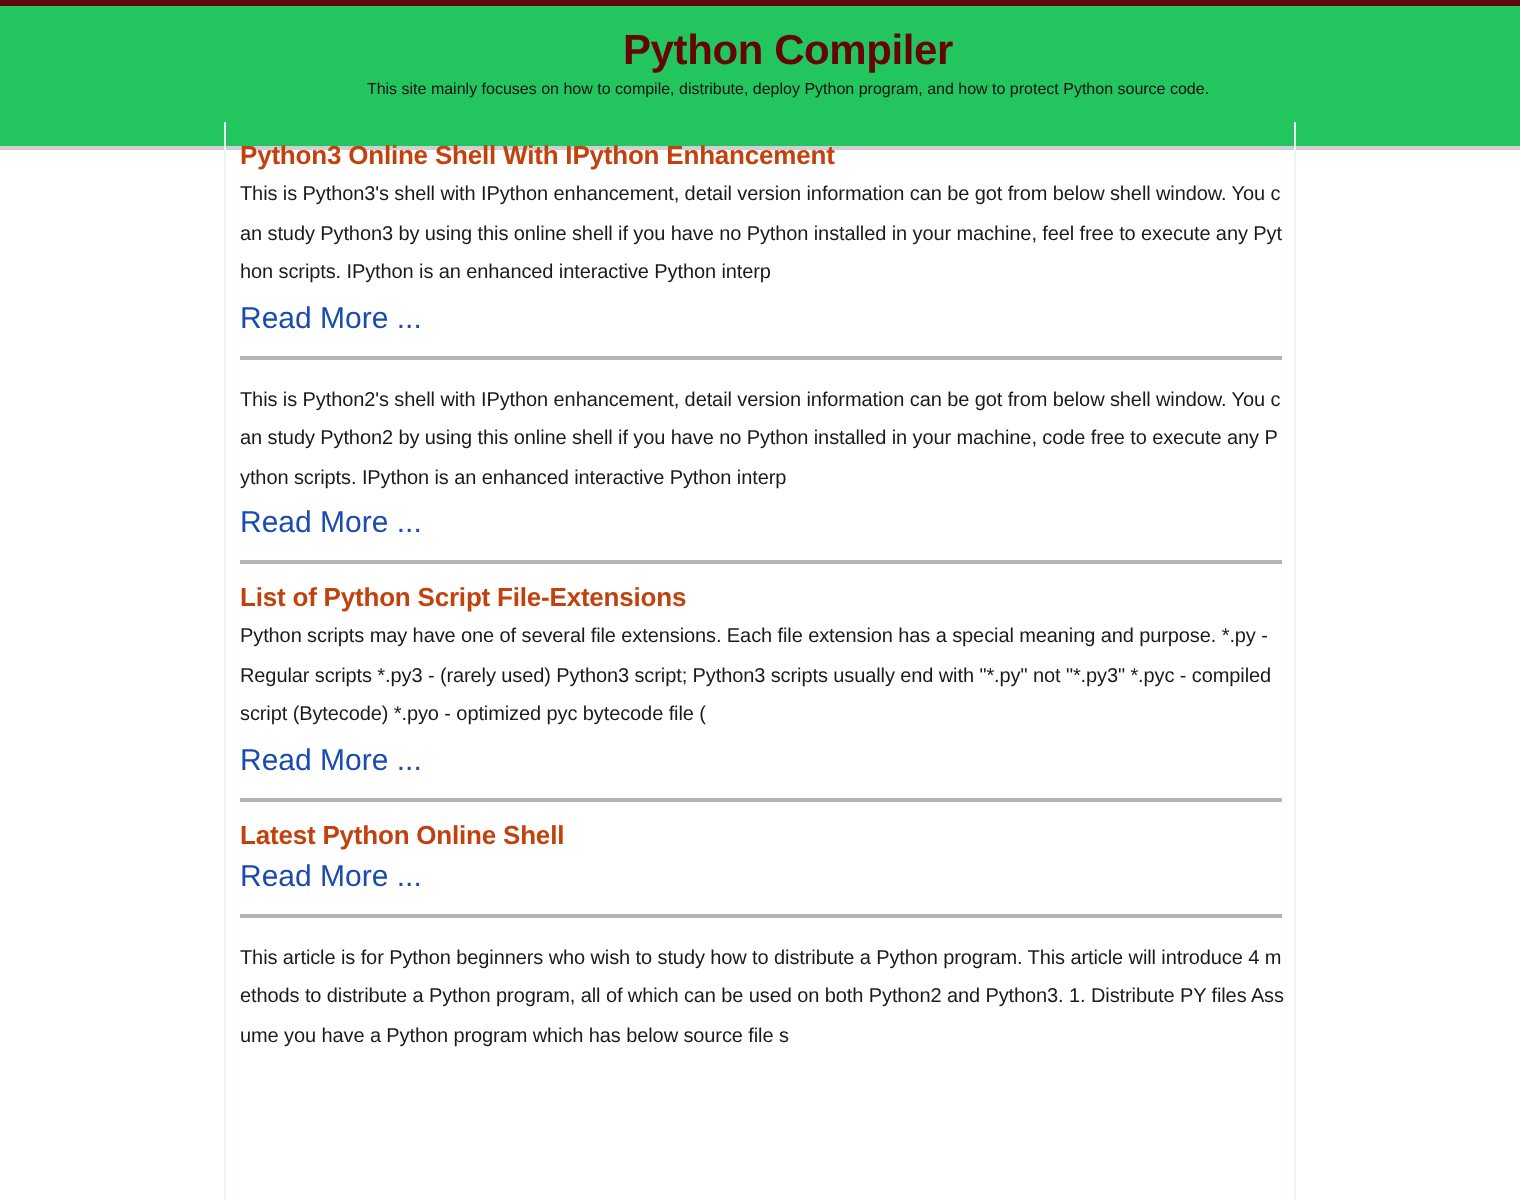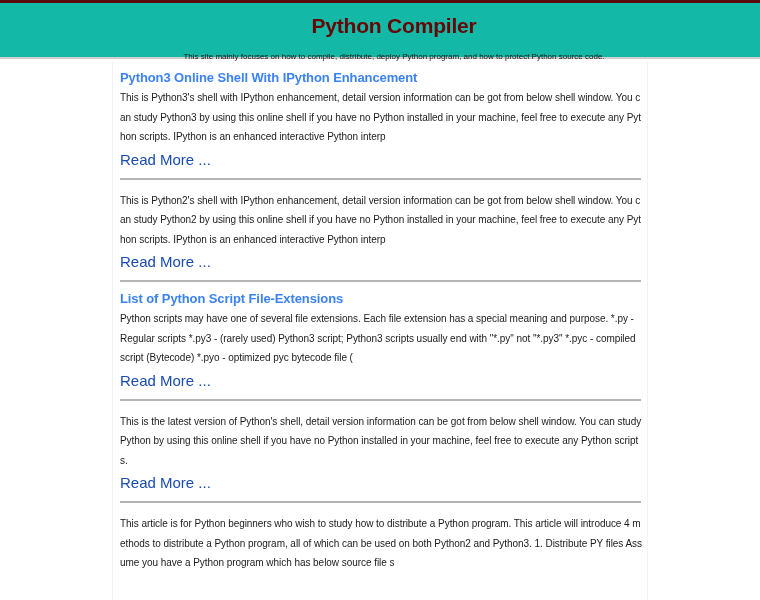--- a/index.html
+++ b/index.html
@@ -1,59 +1,59 @@
 <!DOCTYPE html>
 <html><head>
   <meta charset="utf-8">
   <style>
     * { box-sizing: border-box; margin: 0; padding: 0; }
     html, body { width: 760px; height: 600px; overflow: hidden; background: #ffffff; }
     body { font-family: "Liberation Sans", sans-serif; color: #222; }
 
     .topbar { height: 3px; background: #5a0a0a; }
     .header {
-      height: 56px;
-      background: #14b8a6;
+      height: 72px;
+      background: #22c55e;
       border-bottom: 2px solid #cfcfcf;
       text-align: center;
       padding-top: 10px;
       padding-left: 28px;
     }
     .site-title {
       font-family: "Liberation Sans", sans-serif;
       font-weight: bold;
       font-size: 21px;
       color: #650505;
       line-height: 26px;
       letter-spacing: -0.2px;
     }
     .site-tagline {
       font-size: 8px;
       color: #111;
       line-height: 11px;
-      margin-top: 12px;
+      margin-top: 0px;
     }
 
     .content {
       position: absolute;
       top: 61px;
       left: 112px;
       width: 536px;
       height: 560px;
       border-left: 1px solid #eef4f4;
       border-right: 1px solid #eef4f4;
       padding: 0 7px 0 7px;
     }
 
     .post { padding-top: 9px; }
     .post-title {
       display: block;
       font-size: 13px;
       font-weight: bold;
-      color: #3b82f6;
+      color: #c2410c;
       line-height: 16px;
       text-decoration: none;
       letter-spacing: -0.1px;
     }
     .post-excerpt {
       font-size: 10px;
       line-height: 19.5px;
       color: #1a1a1a;
       margin-top: 2px;
       word-break: break-all;
@@ -87,34 +87,34 @@
 <main class="content">
 
   <article class="post">
     <a class="post-title" href="#">Python3 Online Shell With IPython Enhancement</a>
     <p class="post-excerpt">This is Python3's shell with IPython enhancement, detail version information can be got from below shell window. You can study Python3 by using this online shell if you have no Python installed in your machine, feel free to execute any Python scripts. IPython is an enhanced interactive Python interp</p>
     <a class="read-more" href="#">Read More ...</a>
     <div class="separator"></div>
   </article>
 
   <article class="post">
-    <p class="post-excerpt">This is Python2's shell with IPython enhancement, detail version information can be got from below shell window. You can study Python2 by using this online shell if you have no Python installed in your machine, feel free to execute any Python scripts. IPython is an enhanced interactive Python interp</p>
+    <p class="post-excerpt">This is Python2's shell with IPython enhancement, detail version information can be got from below shell window. You can study Python2 by using this online shell if you have no Python installed in your machine, code free to execute any Python scripts. IPython is an enhanced interactive Python interp</p>
     <a class="read-more" href="#">Read More ...</a>
     <div class="separator"></div>
   </article>
 
   <article class="post">
     <a class="post-title" href="#">List of Python Script File-Extensions</a>
     <p class="post-excerpt">Python scripts may have one of several file extensions. Each file extension has a special meaning and purpose. *.py - Regular scripts *.py3 - (rarely used) Python3 script; Python3 scripts usually end with "*.py" not "*.py3" *.pyc - compiled script (Bytecode) *.pyo - optimized pyc bytecode file (</p>
     <a class="read-more" href="#">Read More ...</a>
     <div class="separator"></div>
   </article>
 
   <article class="post">
-    <p class="post-excerpt">This is the latest version of Python's shell, detail version information can be got from below shell window. You can study Python by using this online shell if you have no Python installed in your machine, feel free to execute any Python scripts.</p>
+    <a class="post-title" href="#">Latest Python Online Shell</a>
     <a class="read-more" href="#">Read More ...</a>
     <div class="separator"></div>
   </article>
 
   <article class="post">
     <p class="post-excerpt">This article is for Python beginners who wish to study how to distribute a Python program. This article will introduce 4 methods to distribute a Python program, all of which can be used on both Python2 and Python3. 1. Distribute PY files Assume you have a Python program which has below source file s</p>
 
   </article>
 
 </main>

